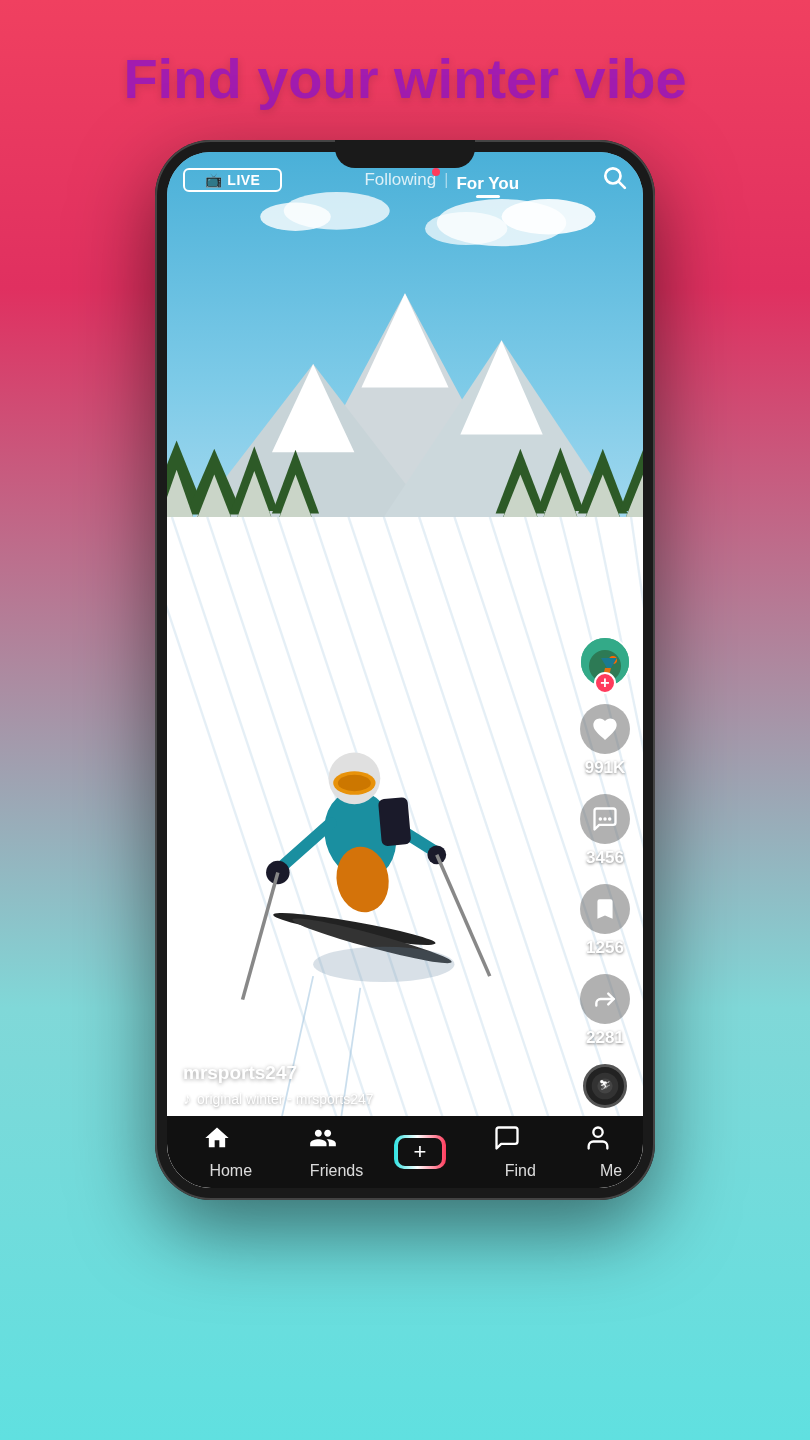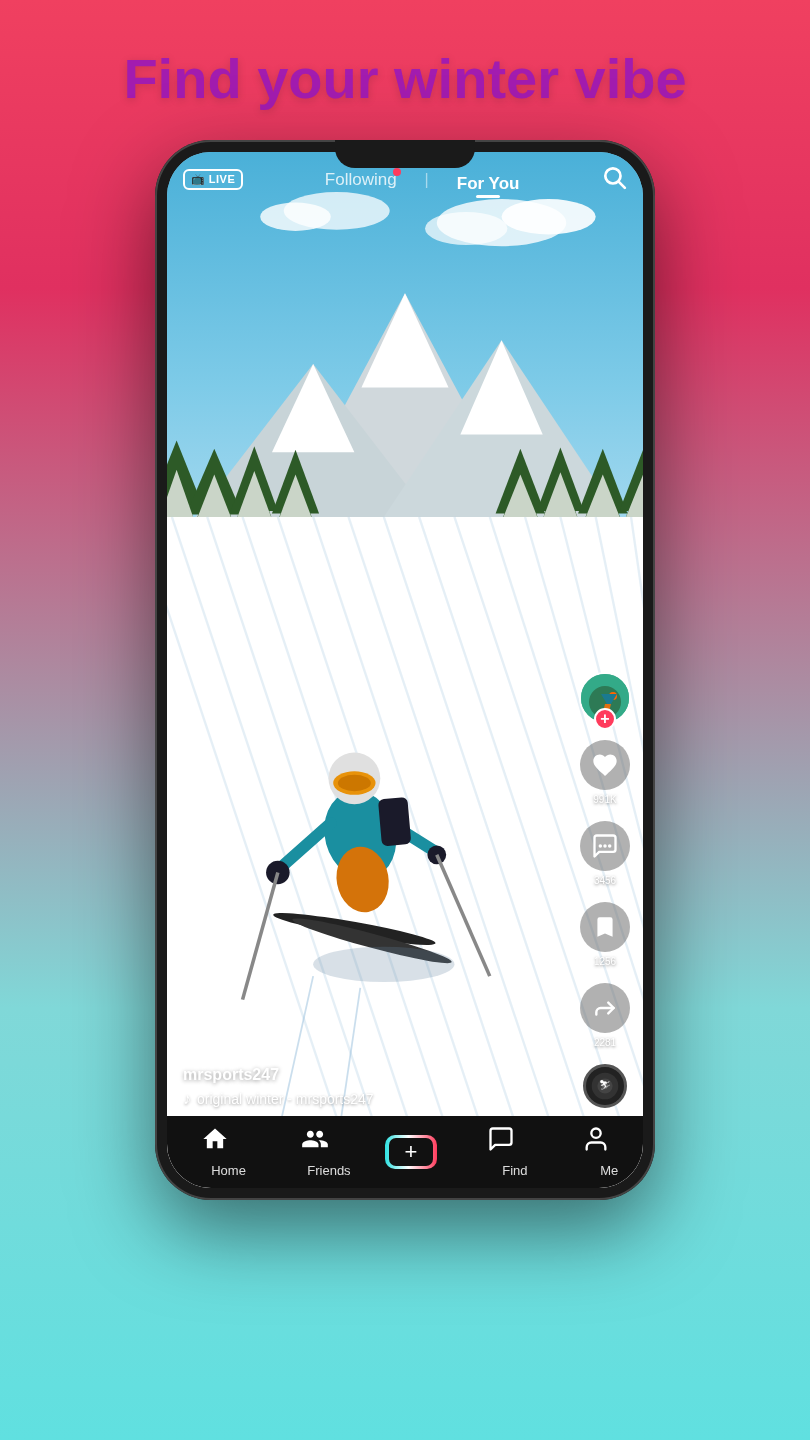--- a/index.html
+++ b/index.html
@@ -93,30 +93,30 @@
       justify-content: space-between;
       padding: 0 16px;
       z-index: 10;
     }
 
     .live-icon {
       background: transparent;
       border: 2px solid white;
       border-radius: 6px;
       color: white;
-      font-size: 11px;
+      font-size: 14px;
       font-weight: 800;
-      padding: 2px 6px;
+      padding: 2px 20px;
       letter-spacing: 0.5px;
     }
 
     .nav-tabs {
       display: flex;
       align-items: center;
-      gap: 20px;
+      gap: 0;
     }
 
     .nav-tab {
       color: rgba(255,255,255,0.8);
       font-size: 17px;
       font-weight: 500;
       padding: 0 8px;
       position: relative;
     }
 
@@ -221,22 +221,22 @@
       border-radius: 50%;
       display: flex;
       align-items: center;
       justify-content: center;
       color: white;
       font-size: 24px;
     }
 
     .action-count {
       color: white;
-      font-size: 10px;
-      font-weight: 400;
+      font-size: 17px;
+      font-weight: 700;
       text-shadow: 0 1px 3px rgba(0,0,0,0.5);
     }
 
     
     .music-disc {
       width: 44px;
       height: 44px;
       border-radius: 50%;
       background: #333;
       border: 3px solid #555;
@@ -252,21 +252,21 @@
     .bottom-info {
       position: absolute;
       bottom: 80px;
       left: 16px;
       right: 80px;
       z-index: 10;
     }
 
     .username {
       color: white;
-      font-size: 16px;
+      font-size: 19px;
       font-weight: 700;
       text-shadow: 0 1px 4px rgba(0,0,0,0.4);
       margin-bottom: 6px;
     }
 
     .sound-info {
       display: flex;
       align-items: center;
       gap: 6px;
       color: white;
@@ -297,21 +297,21 @@
       gap: 3px;
       color: white;
       min-width: 60px;
     }
 
     .nav-icon {
       font-size: 26px;
     }
 
     .nav-label {
-      font-size: 13px;
+      font-size: 16px;
       color: rgba(255,255,255,0.85);
       padding-left: 27px;
     }
 
     .add-btn {
       width: 52px;
       height: 34px;
       background: linear-gradient(90deg, #2de2e2 0%, white 45%, #ff3b5c 100%);
       border-radius: 10px;
       display: flex;

